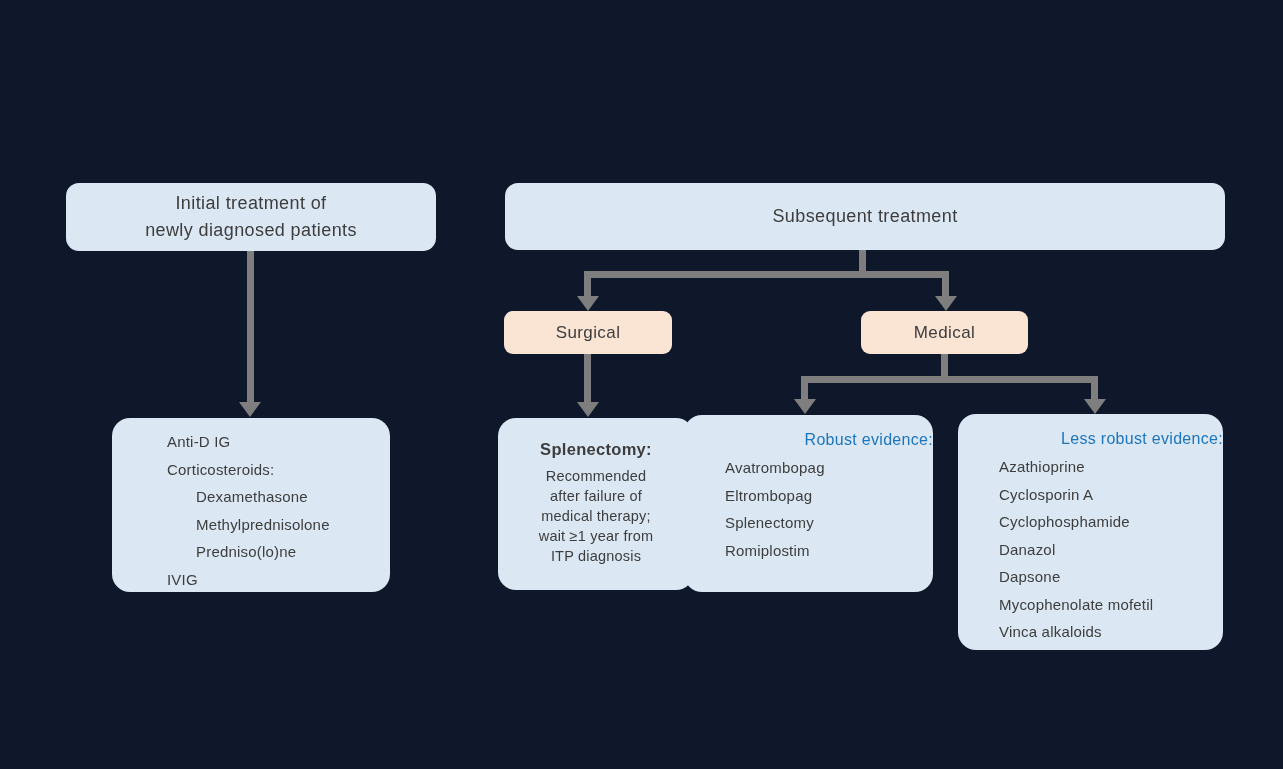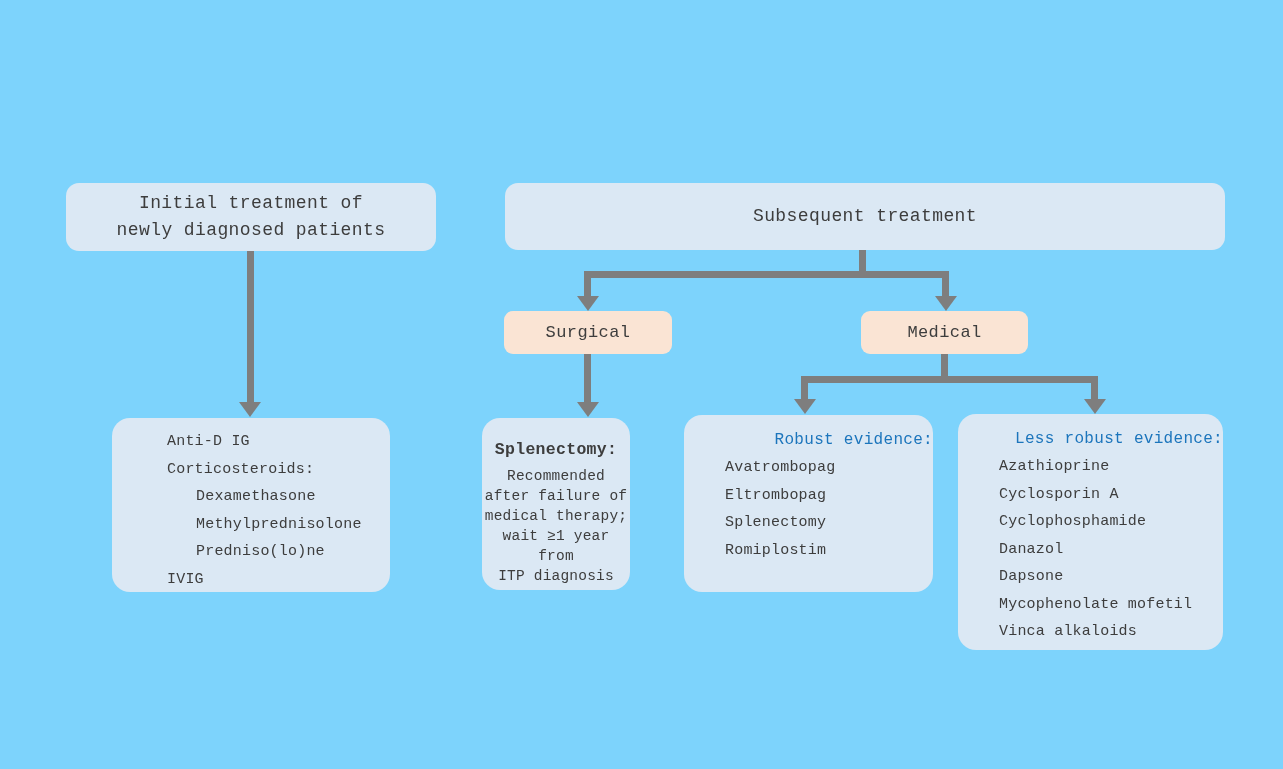--- a/index.html
+++ b/index.html
@@ -1,23 +1,22 @@
 <!DOCTYPE html>
 <html><head>
 <meta charset="utf-8">
 <style>
   html, body { margin: 0; padding: 0; background: #ffffff; }
   body { font-family: "Liberation Sans", sans-serif; color: #3d3d3d; }
   #canvas {
     position: relative;
     width: 1283px;
     height: 769px;
-    background: #7dd3fc;
+    background: #0f172a;
     overflow: hidden;
-    font-family: Liberation Mono, monospace;
   }
   .box {
     position: absolute;
     box-sizing: border-box;
   }
   .blue-box  { background: #dbe8f4; }
   .peach-box { background: #fae4d4; }
   .title-box {
     border-radius: 13px;
     display: flex;
@@ -81,21 +80,21 @@
     border-right: 11px solid transparent;
     border-top: 15px solid #7e7e7e;
   }
 
   
   #box-initial      { left:  66px; top: 183px; width: 370px; height:  68px; }
   #box-subsequent   { left: 505px; top: 183px; width: 720px; height:  67px; }
   #box-surgical     { left: 504px; top: 311px; width: 168px; height:  43px; justify-content: center; }
   #box-medical      { left: 861px; top: 311px; width: 167px; height:  43px; }
   #box-options      { left: 112px; top: 418px; width: 278px; height: 174px; }
-  #box-splenectomy  { left: 482px; top: 418px; width: 148px; height: 172px; }
+  #box-splenectomy  { left: 498px; top: 418px; width: 196px; height: 172px; }
   #box-robust       { left: 684px; top: 415px; width: 249px; height: 177px; }
   #box-less-robust  { left: 958px; top: 414px; width: 265px; height: 236px; }
 
   
   #a1-line { left: 247px; top: 251px; width: 7px; height: 151px; }
   #a1-head { left: 239px; top: 402px; }
   
   #b-stem   { left: 859px; top: 250px; width:   7px; height: 28px; }
   #b-hbar   { left: 584px; top: 271px; width: 365px; height:  7px; }
   #b-ldrop  { left: 584px; top: 271px; width:   7px; height: 27px; }

